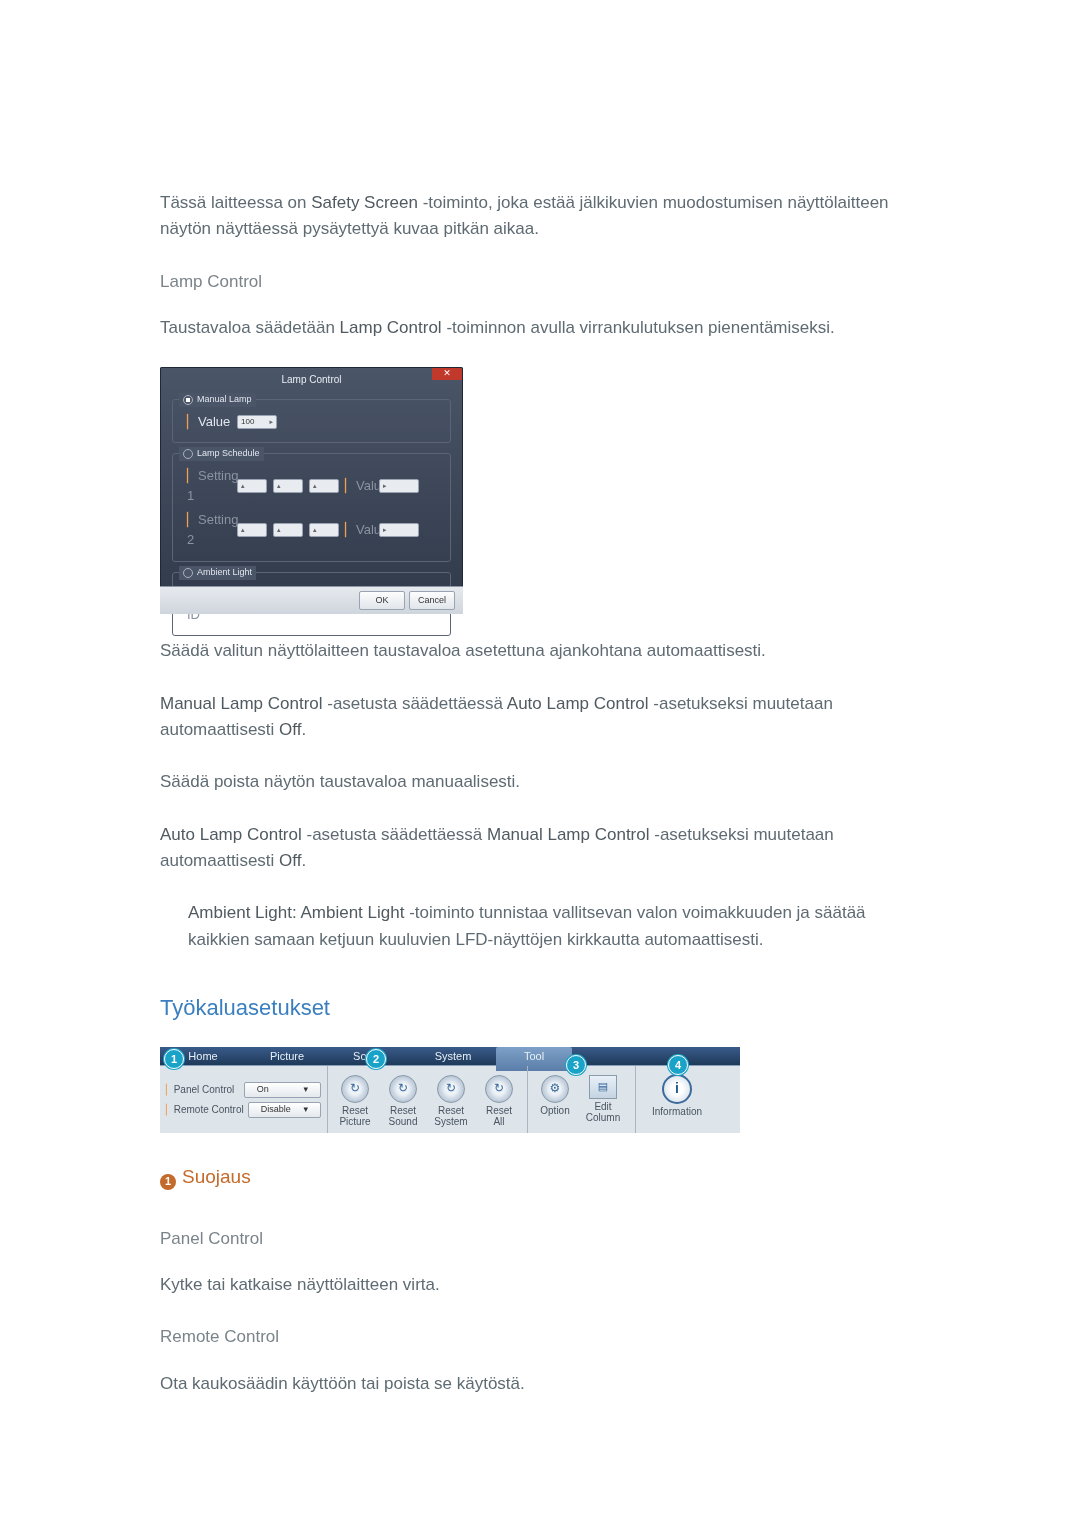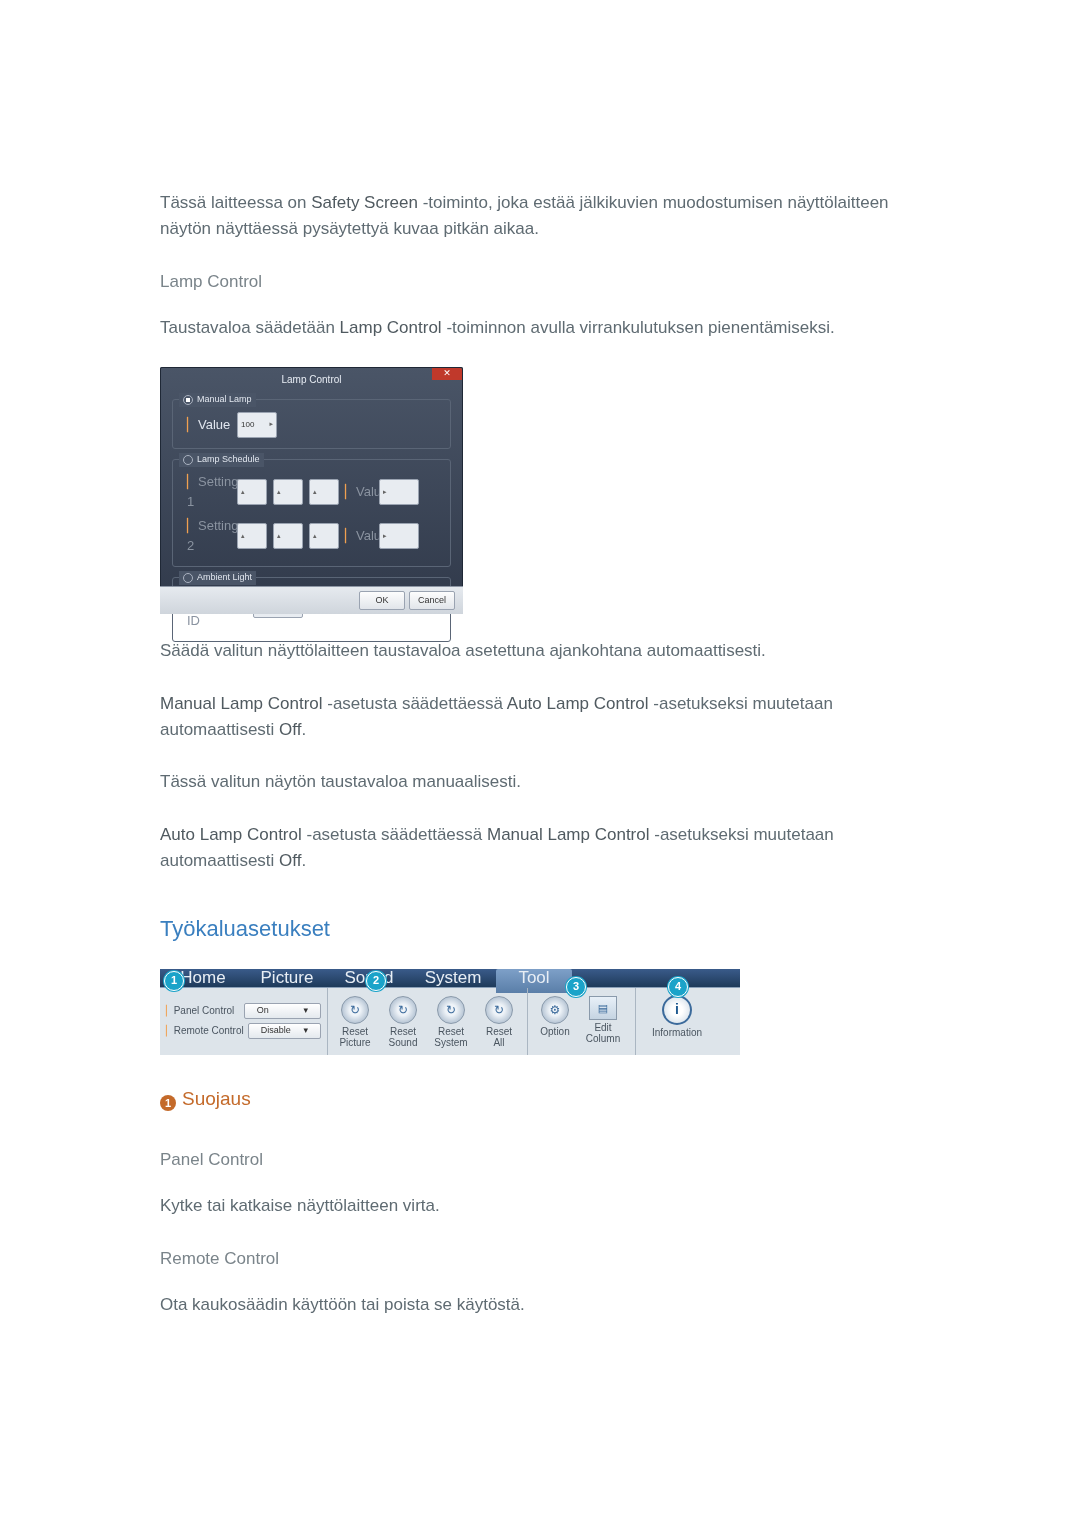--- a/index.html
+++ b/index.html
@@ -93,21 +93,21 @@
   .dlg-lbl.dim, .dlg-row.dim { color: var(--dlg-label-dim); }
   .spinbox, .combobox {
     height: 14px;
     background: #e8ecf1;
     border: 1px solid #9aa3b1;
     border-radius: 2px;
     display: flex; align-items: center; justify-content: space-between;
     box-sizing: border-box;
     font-size: 8px; color: #333;
   }
-  .spinbox { width: 30px; padding: 12px 3px; justify-content: space-between; }
+  .spinbox { width: 30px; padding: 0 3px; justify-content: space-between; }
   .spinbox.w { width: 40px; }
   .spinbox .arr, .combobox .arr { font-size:7px; color:#666; }
   .combobox { width: 50px; padding: 0 3px 0 4px; }
   .dlg-footer {
     position: absolute; left:0; right:0; bottom:0;
     height: 28px;
     background: linear-gradient(#e6eaef, #cfd5dc);
     border-top: 1px solid #8e97a5;
     display: flex; align-items:center; justify-content:flex-end;
     gap: 4px; padding-right: 8px;
@@ -133,21 +133,21 @@
   .tool-top {
     height: 18px;
     background: linear-gradient(var(--bar-top), var(--bar-bot));
     display: flex;
   }
   .top-tab {
     flex: none;
     padding: 0 10px;
     height: 24px; line-height: 18px;
     color: #e8eef5;
-    font-size: 17px;
+    font-size: 11px;
     text-align: center;
   }
   .top-tab.active {
     background: linear-gradient(#7ea0c8, #5a7ea8);
     border-radius: 2px 2px 0 0;
   }
   .tool-body {
     height: 67px;
     background: var(--tool-item);
     border-top: 1px solid #8aa0b8;
@@ -318,26 +318,29 @@
       <div class="dlg-btn">Cancel</div>
     </div>
   </div>
 
   <p>Säädä valitun näyttölaitteen taustavaloa asetettuna ajankohtana automaattisesti.</p>
 
   <p>
     <span class="strong">Manual Lamp Control</span><span> -asetusta säädettäessä </span><span class="strong">Auto Lamp Control</span><span> -asetukseksi muutetaan automaattisesti </span><span class="strong">Off</span><span>.</span>
   </p>
 
-  <p>Tässä valitun näytön taustavaloa manuaalisesti.</p>
+  <p>Säädä poista näytön taustavaloa manuaalisesti.</p>
 
   <p>
     <span class="strong">Auto Lamp Control</span><span> -asetusta säädettäessä </span><span class="strong">Manual Lamp Control</span><span> -asetukseksi muutetaan automaattisesti </span><span class="strong">Off</span><span>.</span>
   </p>
 
+  <p class="indent">
+    <span class="strong">Ambient Light: Ambient Light</span><span> -toiminto tunnistaa vallitsevan valon voimakkuuden ja säätää kaikkien samaan ketjuun kuuluvien LFD-näyttöjen kirkkautta automaattisesti.</span>
+  </p>
 
   <div class="section-title">Työkaluasetukset</div>
 
   <div class="toolbar">
     <div class="tool-top">
       <div class="top-tab" style="width:66px">Home</div>
       <div class="top-tab" style="width:62px">Picture</div>
       <div class="top-tab" style="width:62px">Sound</div>
       <div class="top-tab" style="width:66px">System</div>
       <div class="top-tab active" style="width:56px">Tool</div>

